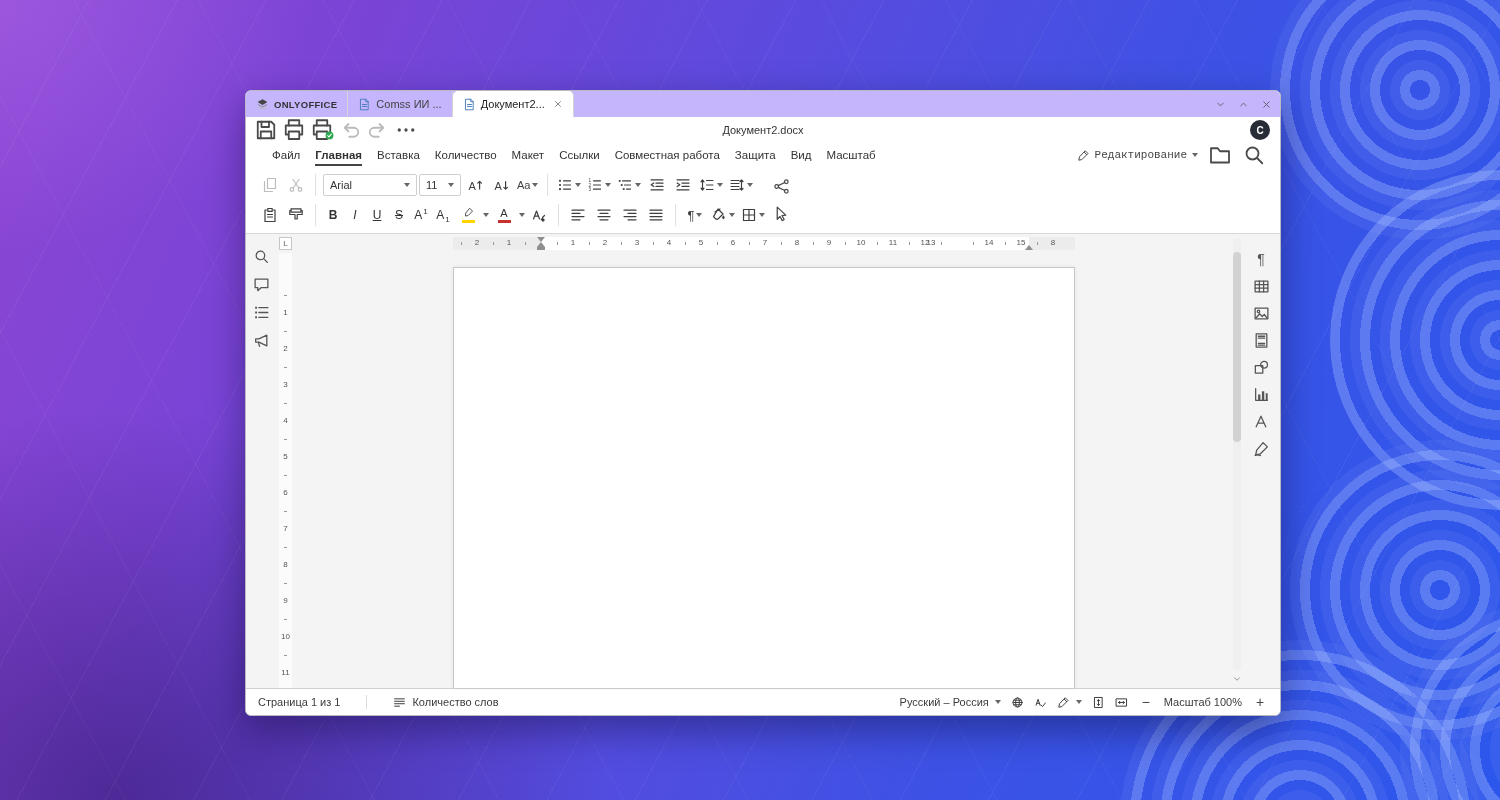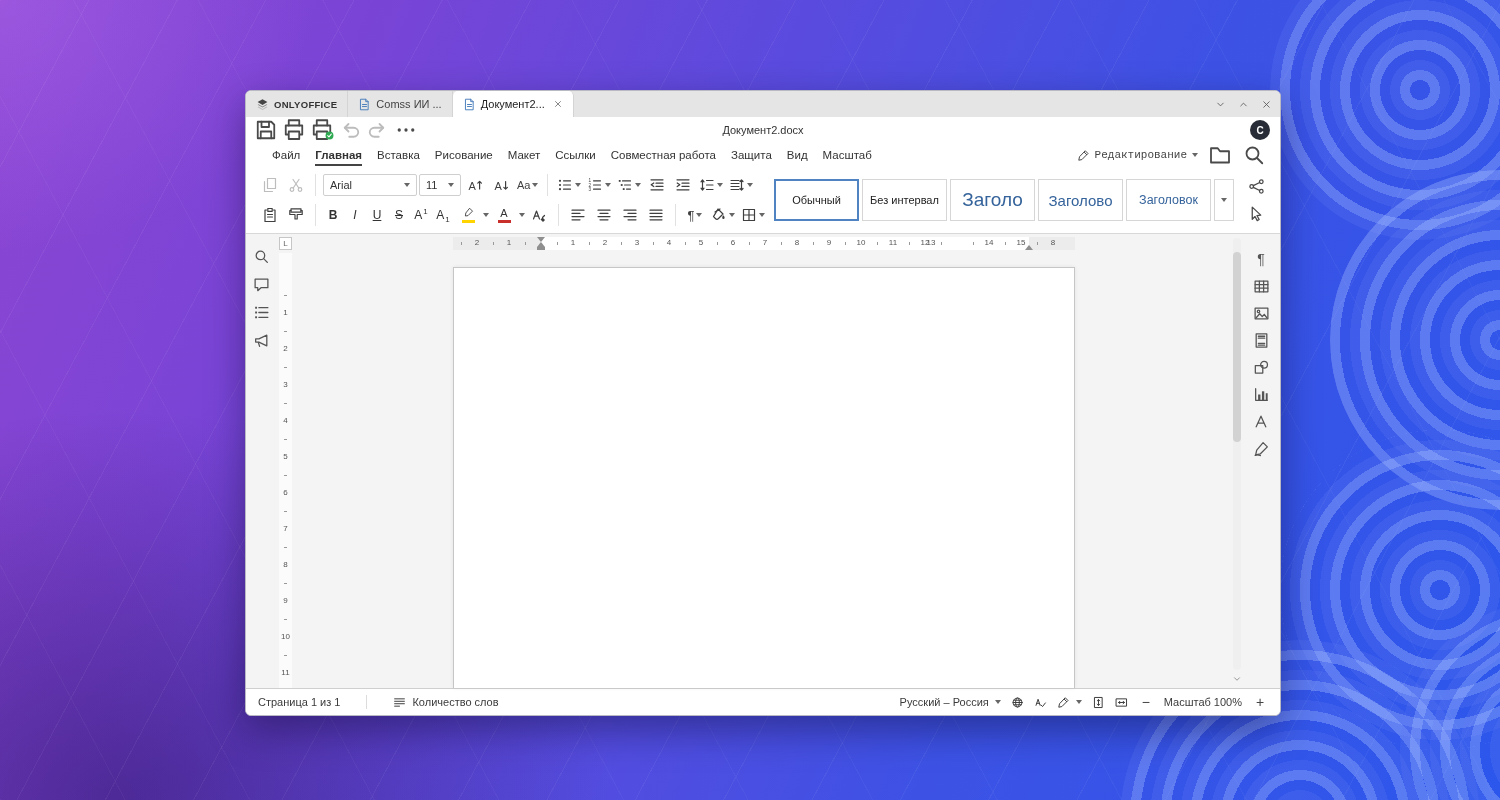--- a/index.html
+++ b/index.html
@@ -27,21 +27,21 @@
   .c4 { width:360px; height:360px; left:1120px; top:640px; }
   .c5 { width:300px; height:300px; left:1400px; top:600px; }
 
   
   .window { position:absolute; left:245px; top:90px; width:1036px; height:626px;
     background:#fff; border-radius:6px; overflow:hidden;
     border:1px solid #b9b9c4; box-shadow:0 14px 38px rgba(10,5,40,.40);
     display:flex; flex-direction:column; }
 
   
-  .tabbar { height:26px; background:#e5e5e5; display:flex; align-items:stretch; position:relative; flex:0 0 26px; }
+  .tabbar { height:26px; background:#c4b5fd; display:flex; align-items:stretch; position:relative; flex:0 0 26px; }
   .tab { display:flex; align-items:center; gap:5px; padding:0 10px; font-size:11px; color:#444;
     border-right:1px solid #d4d4d4; cursor:pointer; }
   .tab.logo-tab { font-size:9.5px; font-weight:bold; letter-spacing:.3px; color:#333; }
   .tab.active { background:#fff; border-right:1px solid #d4d4d4; border-radius:5px 5px 0 0; color:#222; }
   .tab .closex { width:10px; height:10px; stroke-width:1.4; color:#777; margin-left:3px; }
   .docic { width:13px; height:13px; color:#4a7ebb; }
   .logoic { width:13px; height:13px; }
   .winctrls { position:absolute; right:8px; top:0; height:26px; display:flex; align-items:center; gap:12px; color:#555; }
   .wbtn svg { width:11px; height:11px; }
 
@@ -471,21 +471,21 @@
         </button>
     </div>
     <div class="doc-title">Документ2.docx</div>
     <div class="avatar">C</div>
   </div>
 
   <div class="menubar">
     <span class="mitem">Файл</span>
     <span class="mitem active">Главная</span>
     <span class="mitem">Вставка</span>
-    <span class="mitem">Рисование</span>
+    <span class="mitem">Количество</span>
     <span class="mitem">Макет</span>
     <span class="mitem">Ссылки</span>
     <span class="mitem">Совместная работа</span>
     <span class="mitem">Защита</span>
     <span class="mitem">Вид</span>
     <span class="mitem">Масштаб</span>
     <div class="mright">
       <div class="editmode">
         <svg class="i">
             <use href="#ic-pencil"></use>
@@ -659,40 +659,20 @@
           </button>
         <button class="tbtn">
             <svg class="i">
               <use href="#ic-borders"></use>
             </svg>
             <span class="caret"></span>
           </button>
       </div>
     </div>
 
-    <div class="stylegallery">
-      <div class="stybox sel">
-          <span class="sty-n">Обычный</span>
-        </div>
-      <div class="stybox">
-          <span class="sty-n">Без интервал</span>
-        </div>
-      <div class="stybox">
-          <span class="sty-h1">Заголо</span>
-        </div>
-      <div class="stybox">
-          <span class="sty-h2">Заголово</span>
-        </div>
-      <div class="stybox">
-          <span class="sty-h3">Заголовок</span>
-        </div>
-      <div class="stymore">
-          <span class="caret"></span>
-        </div>
-    </div>
 
     <div class="tright">
       <button>
           <svg class="i">
             <use href="#ic-share"></use>
           </svg>
         </button>
       <button>
           <svg class="i">
             <use href="#ic-select"></use>

